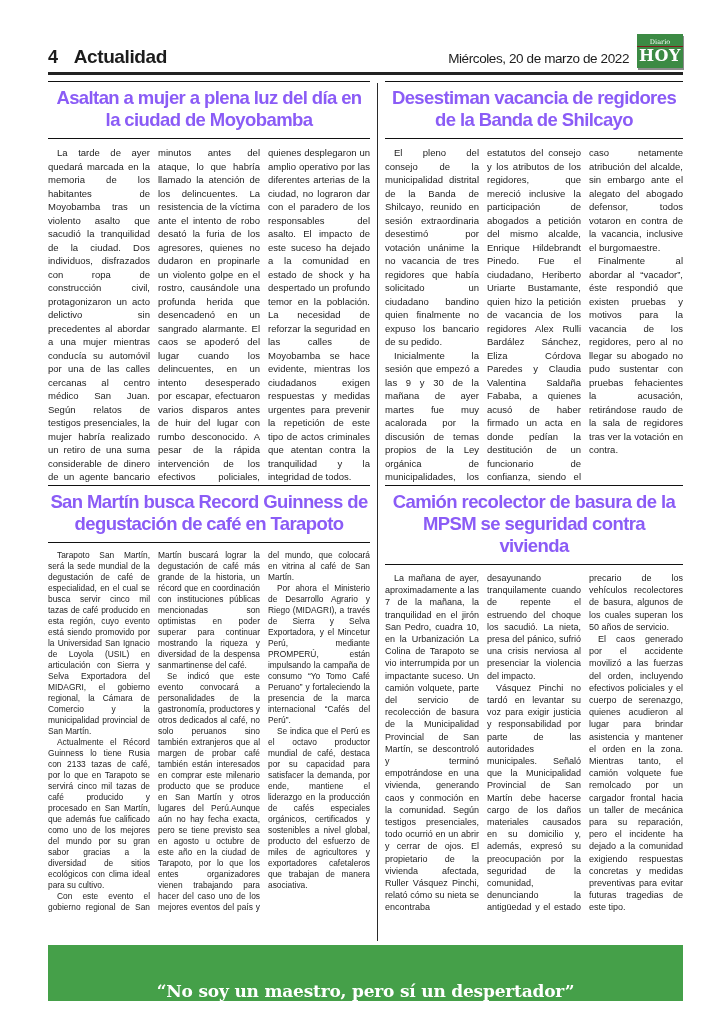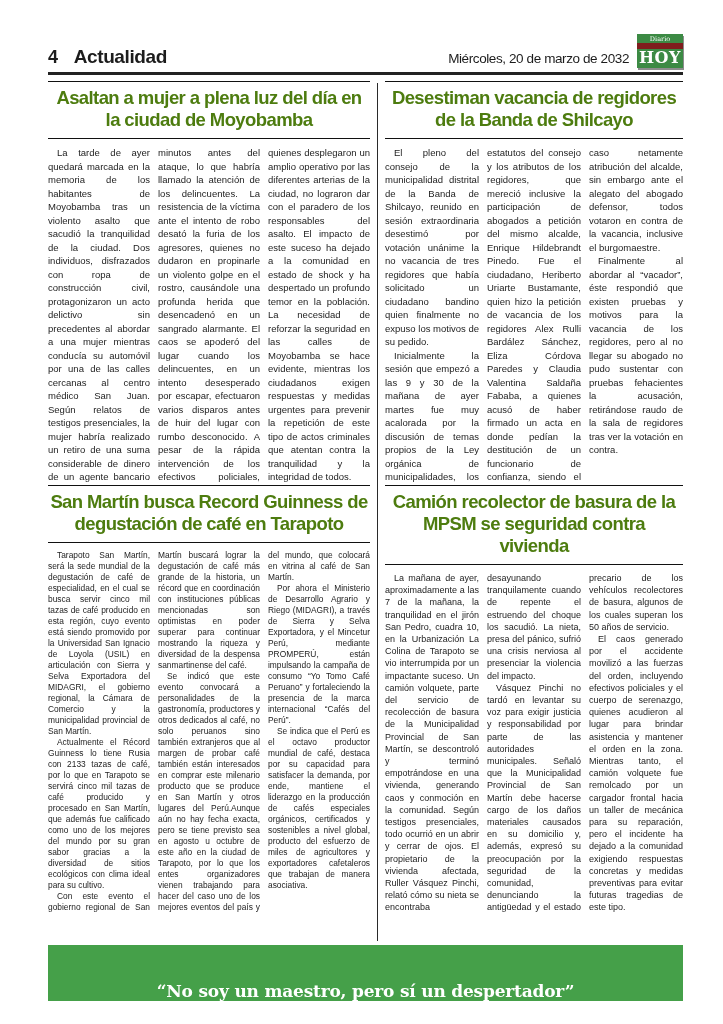--- a/index.html
+++ b/index.html
@@ -22,31 +22,31 @@
   .section-title{font-size:19px;font-weight:bold;letter-spacing:-0.4px;}
   .mast-right{display:flex;align-items:flex-end;gap:8px;}
   .issue-date{font-size:13.5px;letter-spacing:-0.4px;padding-bottom:2px;white-space:nowrap;}
   .logo{
     width:46px;height:34px;background:var(--logo-green);
     display:flex;flex-direction:column;align-items:center;justify-content:center;
     font-family:"DejaVu Serif",serif;color:#fff;box-shadow:1px 2px 0 rgba(0,0,0,.45);
   }
   .logo-top{font-size:6.5px;font-weight:normal;line-height:7px;}
   .logo-main{font-size:16px;font-weight:bold;line-height:17px;letter-spacing:.5px;
-             background:var(--logo-green);padding:0 2px;border-top:6px solid #7f1d1d;}
+             background:var(--logo-green);padding:0 2px;border-top:1px solid #7f1d1d;}
   .head-rule{height:3px;background:#222;margin-top:4px;}
 
   
   .articles{display:flex;margin-top:6px;}
   .col-left{width:322px;}
   .v-rule{width:1px;background:#2a2a2a;margin:2px 7px 0 7px;}
   .col-right{flex:1;min-width:0;}
 
   article h2{
-    text-align:center;font-weight:bold;color:#4d7c0f;
+    text-align:center;font-weight:bold;color:#8b5cf6;
     font-size:18.5px;line-height:22px;letter-spacing:-0.6px;
     border-top:1.5px solid #111;border-bottom:1px solid #111;
     padding:5px 2px 7px 2px;
   }
   .art-body{
     margin-top:7px;column-count:3;column-gap:8px;
     text-align:justify;hyphens:auto;-webkit-hyphens:auto;
     color:#232323;
   }
   .art-body p{text-indent:9px;}
@@ -72,21 +72,21 @@
 <body>
 
 <div class="page">
 
   <header class="masthead">
     <div class="mast-left">
       <span class="pagenum">4</span>
       <span class="section-title">Actualidad</span>
     </div>
     <div class="mast-right">
-      <span class="issue-date">Miércoles, 20 de marzo de 2032</span>
+      <span class="issue-date">Miércoles, 20 de marzo de 2022</span>
       <div class="logo">
         <span class="logo-top">Diario</span>
         <span class="logo-main">HOY</span>
       </div>
     </div>
   </header>
   <div class="head-rule"></div>
 
   <main class="articles">
     <div class="col-left">
@@ -108,21 +108,21 @@
           </div>
       </article>
     </div>
 
     <div class="v-rule"></div>
 
     <div class="col-right">
       <article class="art-top">
         <h2>Desestiman vacancia de regidores de la Banda de Shilcayo</h2>
         <div class="art-body m-top">
-            <p>El pleno del consejo de la municipalidad distrital de la Banda de Shilcayo, reunido en sesión extraordinaria desestimó por votación unánime la no vacancia de tres regidores que había solicitado un ciudadano bandino quien finalmente no expuso los motivos de su pedido.</p>
+            <p>El pleno del consejo de la municipalidad distrital de la Banda de Shilcayo, reunido en sesión extraordinaria desestimó por votación unánime la no vacancia de tres regidores que había solicitado un ciudadano bandino quien finalmente no expuso los bancario de su pedido.</p>
             <p>Inicialmente la sesión que empezó a las 9 y 30 de la mañana de ayer martes fue muy acalorada por la discusión de temas propios de la Ley orgánica de municipalidades, los estatutos del consejo y los atributos de los regidores, que mereció inclusive la participación de abogados a petición del mismo alcalde, Enrique Hildebrandt Pinedo. Fue el ciudadano, Heriberto Uriarte Bustamante, quien hizo la petición de vacancia de los regidores Alex Rulli Bardález Sánchez, Eliza Córdova Paredes y Claudia Valentina Saldaña Fababa, a quienes acusó de haber firmado un acta en donde pedían la destitución de un funcionario de confianza, siendo el caso netamente atribución del alcalde, sin embargo ante el alegato del abogado defensor, todos votaron en contra de la vacancia, inclusive el burgomaestre.</p>
             <p>Finalmente al abordar al “vacador”, éste respondió que existen pruebas y motivos para la vacancia de los regidores, pero al no llegar su abogado no pudo sustentar con pruebas fehacientes la acusación, retirándose raudo de la sala de regidores tras ver la votación en contra.</p>
           </div>
       </article>
       <article class="art-bottom">
         <h2>Camión recolector de basura de la MPSM se seguridad contra vivienda</h2>
         <div class="art-body m-camion">
             <p>La mañana de ayer, aproximadamente a las 7 de la mañana, la tranquilidad en el jirón San Pedro, cuadra 10, en la Urbanización La Colina de Tarapoto se vio interrumpida por un impactante suceso. Un camión volquete, parte del servicio de recolección de basura de la Municipalidad Provincial de San Martín, se descontroló y terminó empotrándose en una vivienda, generando caos y conmoción en la comunidad. Según testigos presenciales, todo ocurrió en un abrir y cerrar de ojos. El propietario de la vivienda afectada, Ruller Vásquez Pinchi, relató cómo su nieta se encontraba desayunando tranquilamente cuando de repente el estruendo del choque los sacudió. La nieta, presa del pánico, sufrió una crisis nerviosa al presenciar la violencia del impacto.</p>
             <p>Vásquez Pinchi no tardó en levantar su voz para exigir justicia y responsabilidad por parte de las autoridades municipales. Señaló que la Municipalidad Provincial de San Martín debe hacerse cargo de los daños materiales causados en su domicilio y, además, expresó su preocupación por la seguridad de la comunidad, denunciando la antigüedad y el estado precario de los vehículos recolectores de basura, algunos de los cuales superan los 50 años de servicio.</p>
             <p>El caos generado por el accidente movilizó a las fuerzas del orden, incluyendo efectivos policiales y el cuerpo de serenazgo, quienes acudieron al lugar para brindar asistencia y mantener el orden en la zona. Mientras tanto, el camión volquete fue remolcado por un cargador frontal hacia un taller de mecánica para su reparación, pero el incidente ha dejado a la comunidad exigiendo respuestas concretas y medidas preventivas para evitar futuras tragedias de este tipo.</p>

